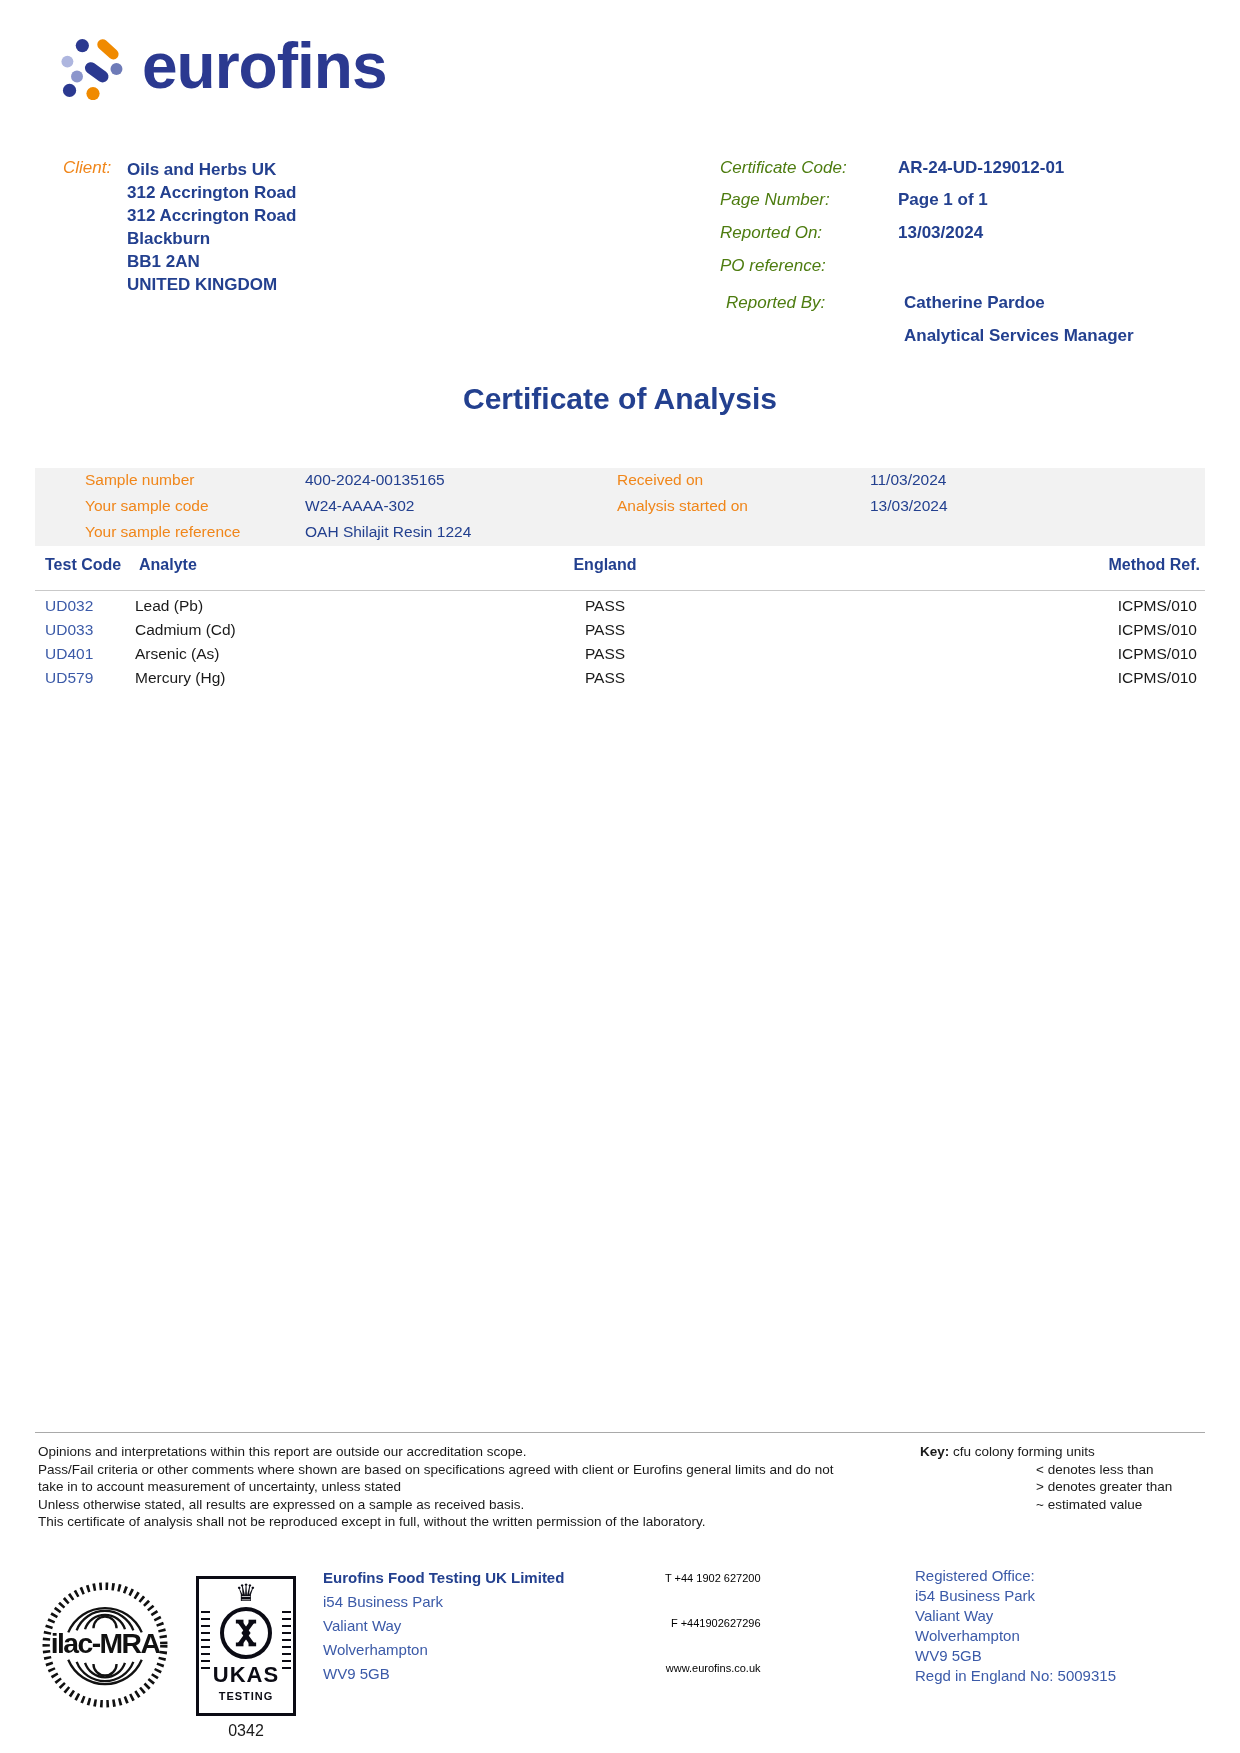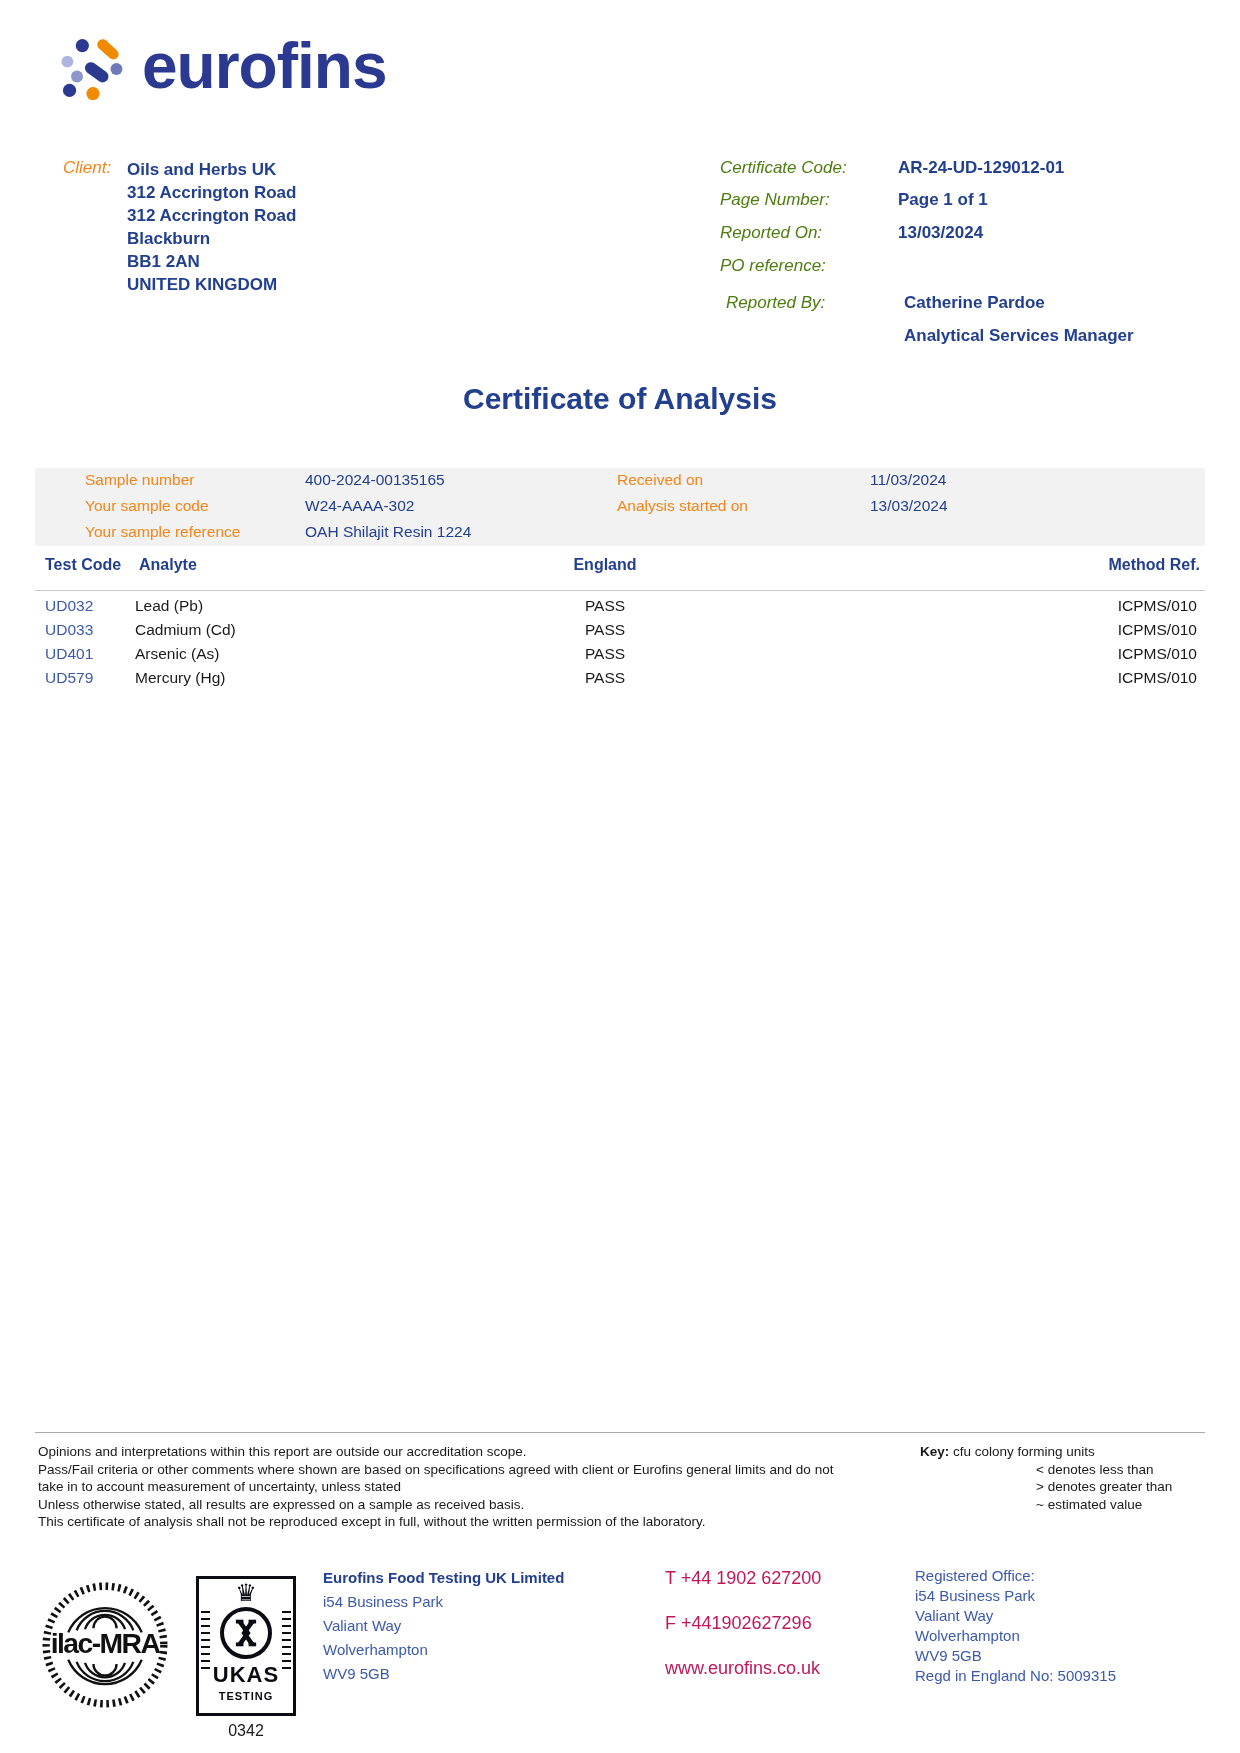--- a/index.html
+++ b/index.html
@@ -110,21 +110,21 @@
   }
   .ukas-name { font-size: 22px; font-weight: bold; letter-spacing: 1px; color: #0B0B14; margin-top: 3px; }
   .ukas-sub  { font-size: 11px; font-weight: bold; letter-spacing: 1px; color: #0B0B14; margin-top: 2px; }
   .ukas-number { position: absolute; left: 196px; top: 1722px; width: 100px;
     text-align: center; font-size: 16px; color: #1A1A1A; }
 
   
   .col-company { position: absolute; left: 323px; top: 1566px; font-size: 15px; }
   .col-company .co-name { font-weight: bold; color: #23408F; line-height: 24px; }
   .col-company div.addr { color: #3B5AA8; line-height: 24px; }
-  .col-contact { position: absolute; left: 665px; top: 1566px; font-size: 18px; color: #be185d; }
+  .col-contact { position: absolute; left: 665px; top: 1566px; font-size: 11px; color: #000000; text-align: right; }
   .col-contact .ct { line-height: 24px; margin-bottom: 21px; }
   .col-contact .ct:last-child { margin-bottom: 0; }
   .col-reg { position: absolute; left: 915px; top: 1566px; font-size: 15px; color: #3B5AA8; }
   .col-reg div { line-height: 20px; }
 </style>
 </head>
 <body>
 
 <div class="page">
 

